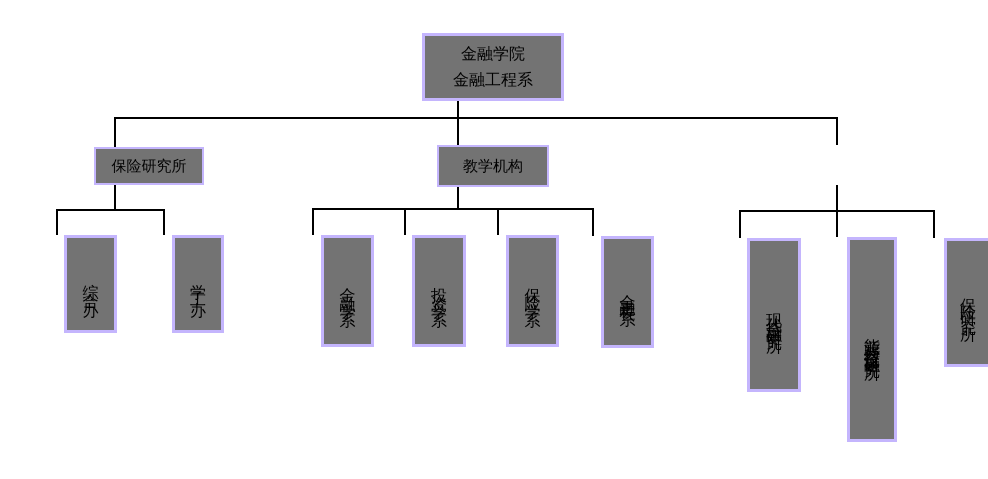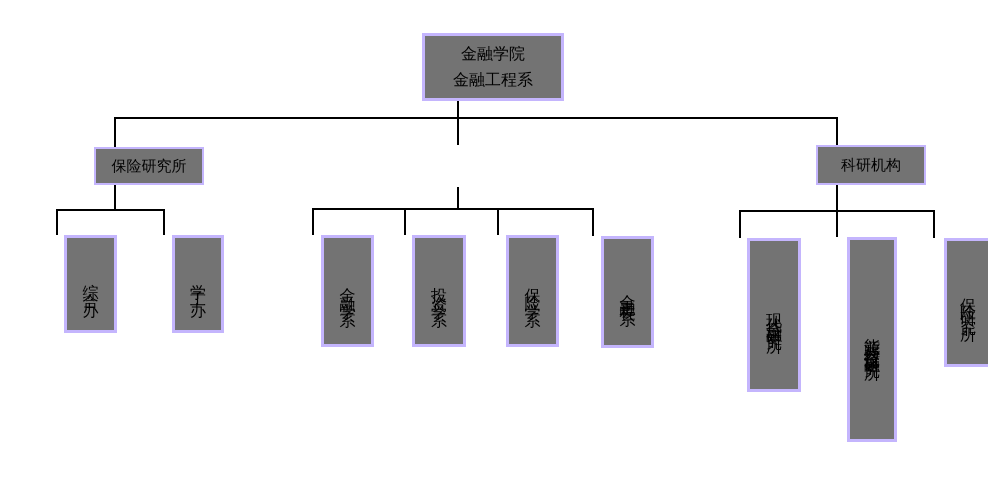--- a/index.html
+++ b/index.html
@@ -48,22 +48,22 @@
 
   <div class="line" style="left:457px; top:101px; width:2px; height:17px;"></div>
   <div class="line" style="left:114px; top:117px; width:724px; height:2px;"></div>
   <div class="line" style="left:114px; top:117px; width:2px; height:30px;"></div>
   <div class="line" style="left:457px; top:117px; width:2px; height:28px;"></div>
   <div class="line" style="left:836px; top:117px; width:2px; height:28px;"></div>
 
   <div class="box" style="left:60px; top:147px; width:110px; height:38px;">
     <span>保险研究所</span>
   </div>
-  <div class="box" style="left:782px; top:145px; width:110px; height:40px;">
-    <span>科研机构</span>
+  <div class="box" style="left:403px; top:145px; width:112px; height:42px;">
+    <span>教学机构</span>
   </div>
 
   <div class="line" style="left:114px; top:185px; width:2px; height:26px;"></div>
   <div class="line" style="left:56px; top:209px; width:109px; height:2px;"></div>
   <div class="line" style="left:56px; top:209px; width:2px; height:26px;"></div>
   <div class="line" style="left:163px; top:209px; width:2px; height:26px;"></div>
 
   <div class="line" style="left:457px; top:187px; width:2px; height:23px;"></div>
   <div class="line" style="left:312px; top:208px; width:282px; height:2px;"></div>
   <div class="line" style="left:312px; top:208px; width:2px; height:27px;"></div>

